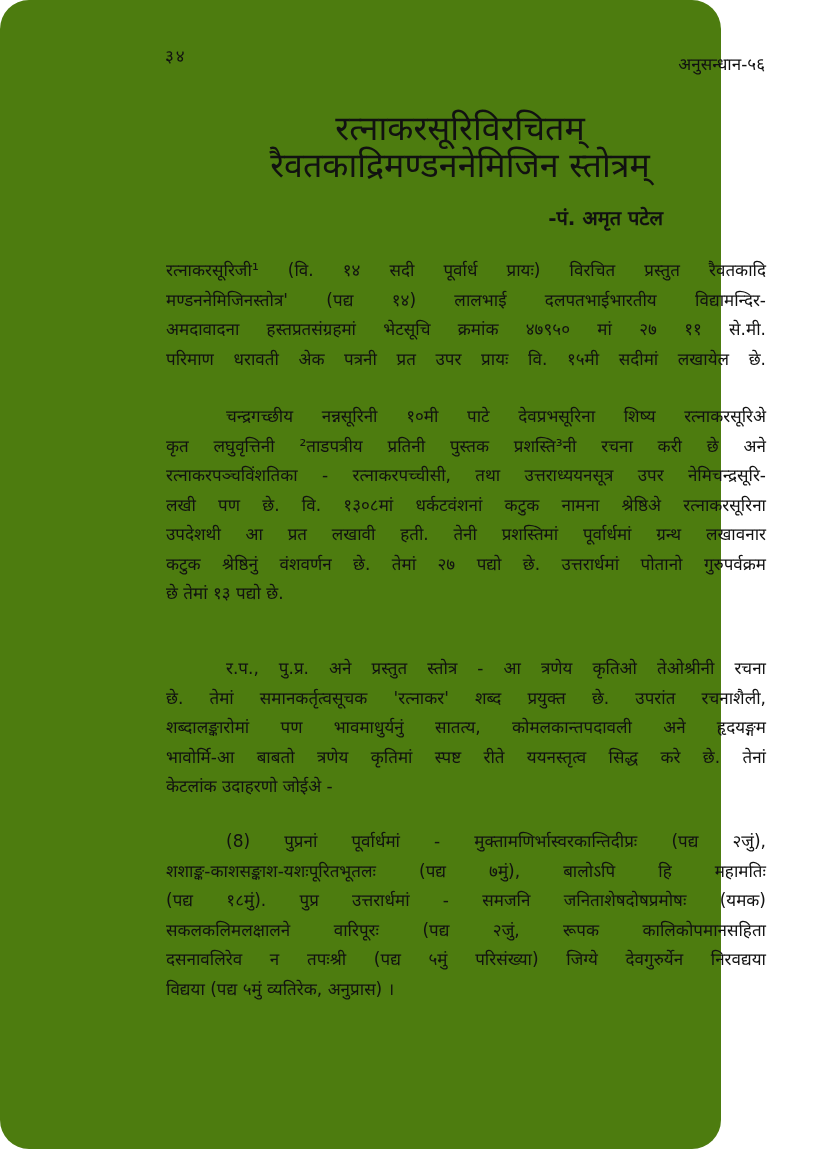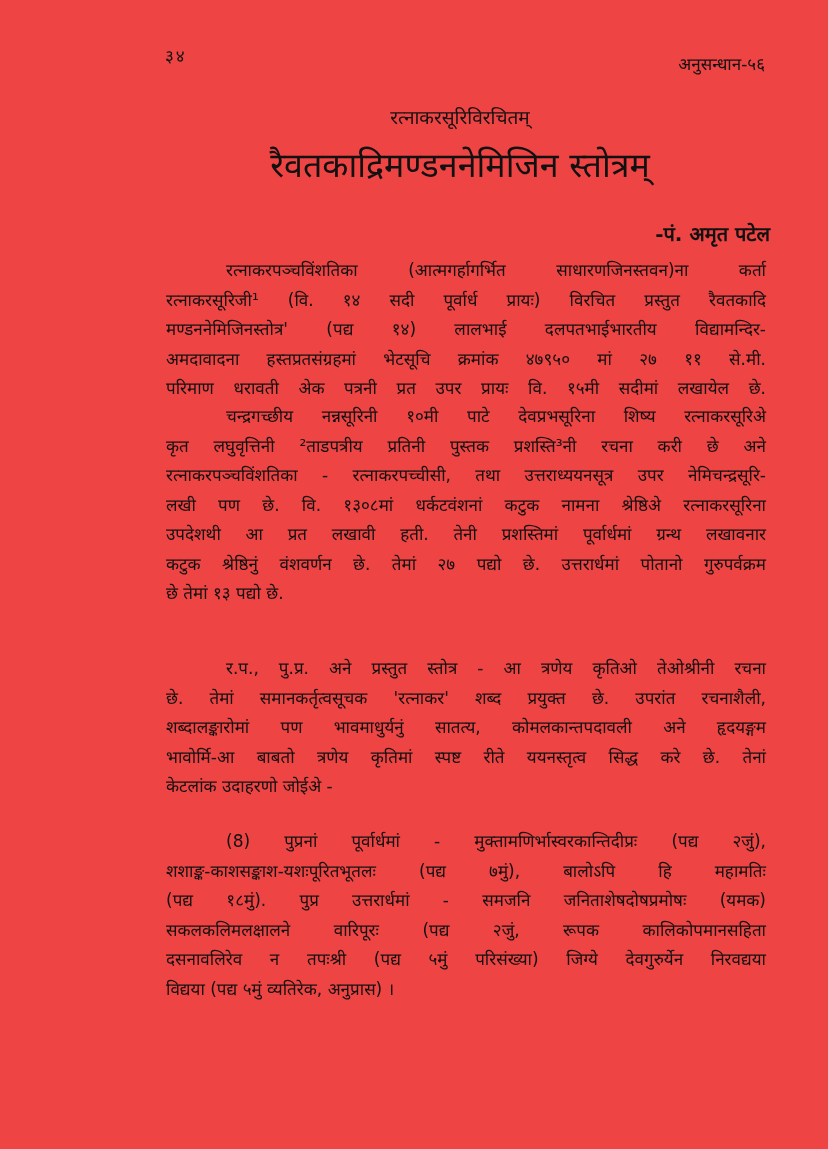--- a/index.html
+++ b/index.html
@@ -11,23 +11,24 @@
       width: 828px;
       height: 1149px;
       position: relative;
       overflow: hidden;
       color: #111111;
       font-family: "DejaVu Sans", sans-serif;
     }
     .page {
       position: absolute;
       left: 0; top: 0;
-      width: 828px;
+      width: 721px;
       height: 1149px;
-      background: #ef4444;
+      background: #4d7c0f;
+      border-radius: 29px;
     }
     .running-head {
       position: absolute;
       top: 44px;
       left: 165px;
       width: 600px;
       height: 28px;
       font-size: 17px;
     }
     .page-number {
@@ -42,35 +43,34 @@
       top: 8px;
     }
     .title-block {
       position: absolute;
       left: 160px;
       width: 600px;
       text-align: center;
     }
     .subtitle {
       top: 104px;
-      font-size: 19px;
+      font-size: 34px;
       font-family: "DejaVu Serif", serif;
     }
     .main-title {
       top: 141px;
       font-size: 34px;
       font-family: "DejaVu Serif", serif;
     }
     .author {
       position: absolute;
       top: 204px;
       right: 58px;
       font-size: 20px;
       font-weight: bold;
-      margin-top: 16px;
     }
     .body-text {
       position: absolute;
       left: 166px;
       width: 600px;
       font-size: 17px;
       line-height: 29.5px;
       text-align: justify;
     }
     .body-text .line {
@@ -98,21 +98,20 @@
   <div class="running-head">
     <span class="page-number">३४</span>
     <span class="journal-name">अनुसन्धान-५६</span>
   </div>
 
   <div class="title-block subtitle">रत्नाकरसूरिविरचितम्</div>
   <div class="title-block main-title">रैवतकाद्रिमण्डननेमिजिन स्तोत्रम्</div>
   <div class="author">-पं. अमृत पटेल</div>
 
   <div class="body-text p1">
-    <span class="line indent">रत्नाकरपञ्चविंशतिका (आत्मगर्हागर्भित साधारणजिनस्तवन)ना कर्ता</span>
     <span class="line">रत्नाकरसूरिजी¹ (वि. १४ सदी पूर्वार्ध प्रायः) विरचित प्रस्तुत रैवतकादि</span>
     <span class="line">मण्डननेमिजिनस्तोत्र' (पद्य १४) लालभाई दलपतभाईभारतीय विद्यामन्दिर-</span>
     <span class="line">अमदावादना हस्तप्रतसंग्रहमां भेटसूचि क्रमांक ४७९५० मां २७ ११ से.मी.</span>
     <span class="line">परिमाण धरावती अेक पत्रनी प्रत उपर प्रायः वि. १५मी सदीमां लखायेल छे.</span>
   </div>
 
   <div class="body-text p2">
     <span class="line indent">चन्द्रगच्छीय नन्नसूरिनी १०मी पाटे देवप्रभसूरिना शिष्य रत्नाकरसूरिअे</span>
     <span class="line">कृत लघुवृत्तिनी ²ताडपत्रीय प्रतिनी पुस्तक प्रशस्ति³नी रचना करी छे अने</span>
     <span class="line">रत्नाकरपञ्चविंशतिका - रत्नाकरपच्चीसी, तथा उत्तराध्ययनसूत्र उपर नेमिचन्द्रसूरि-</span>

